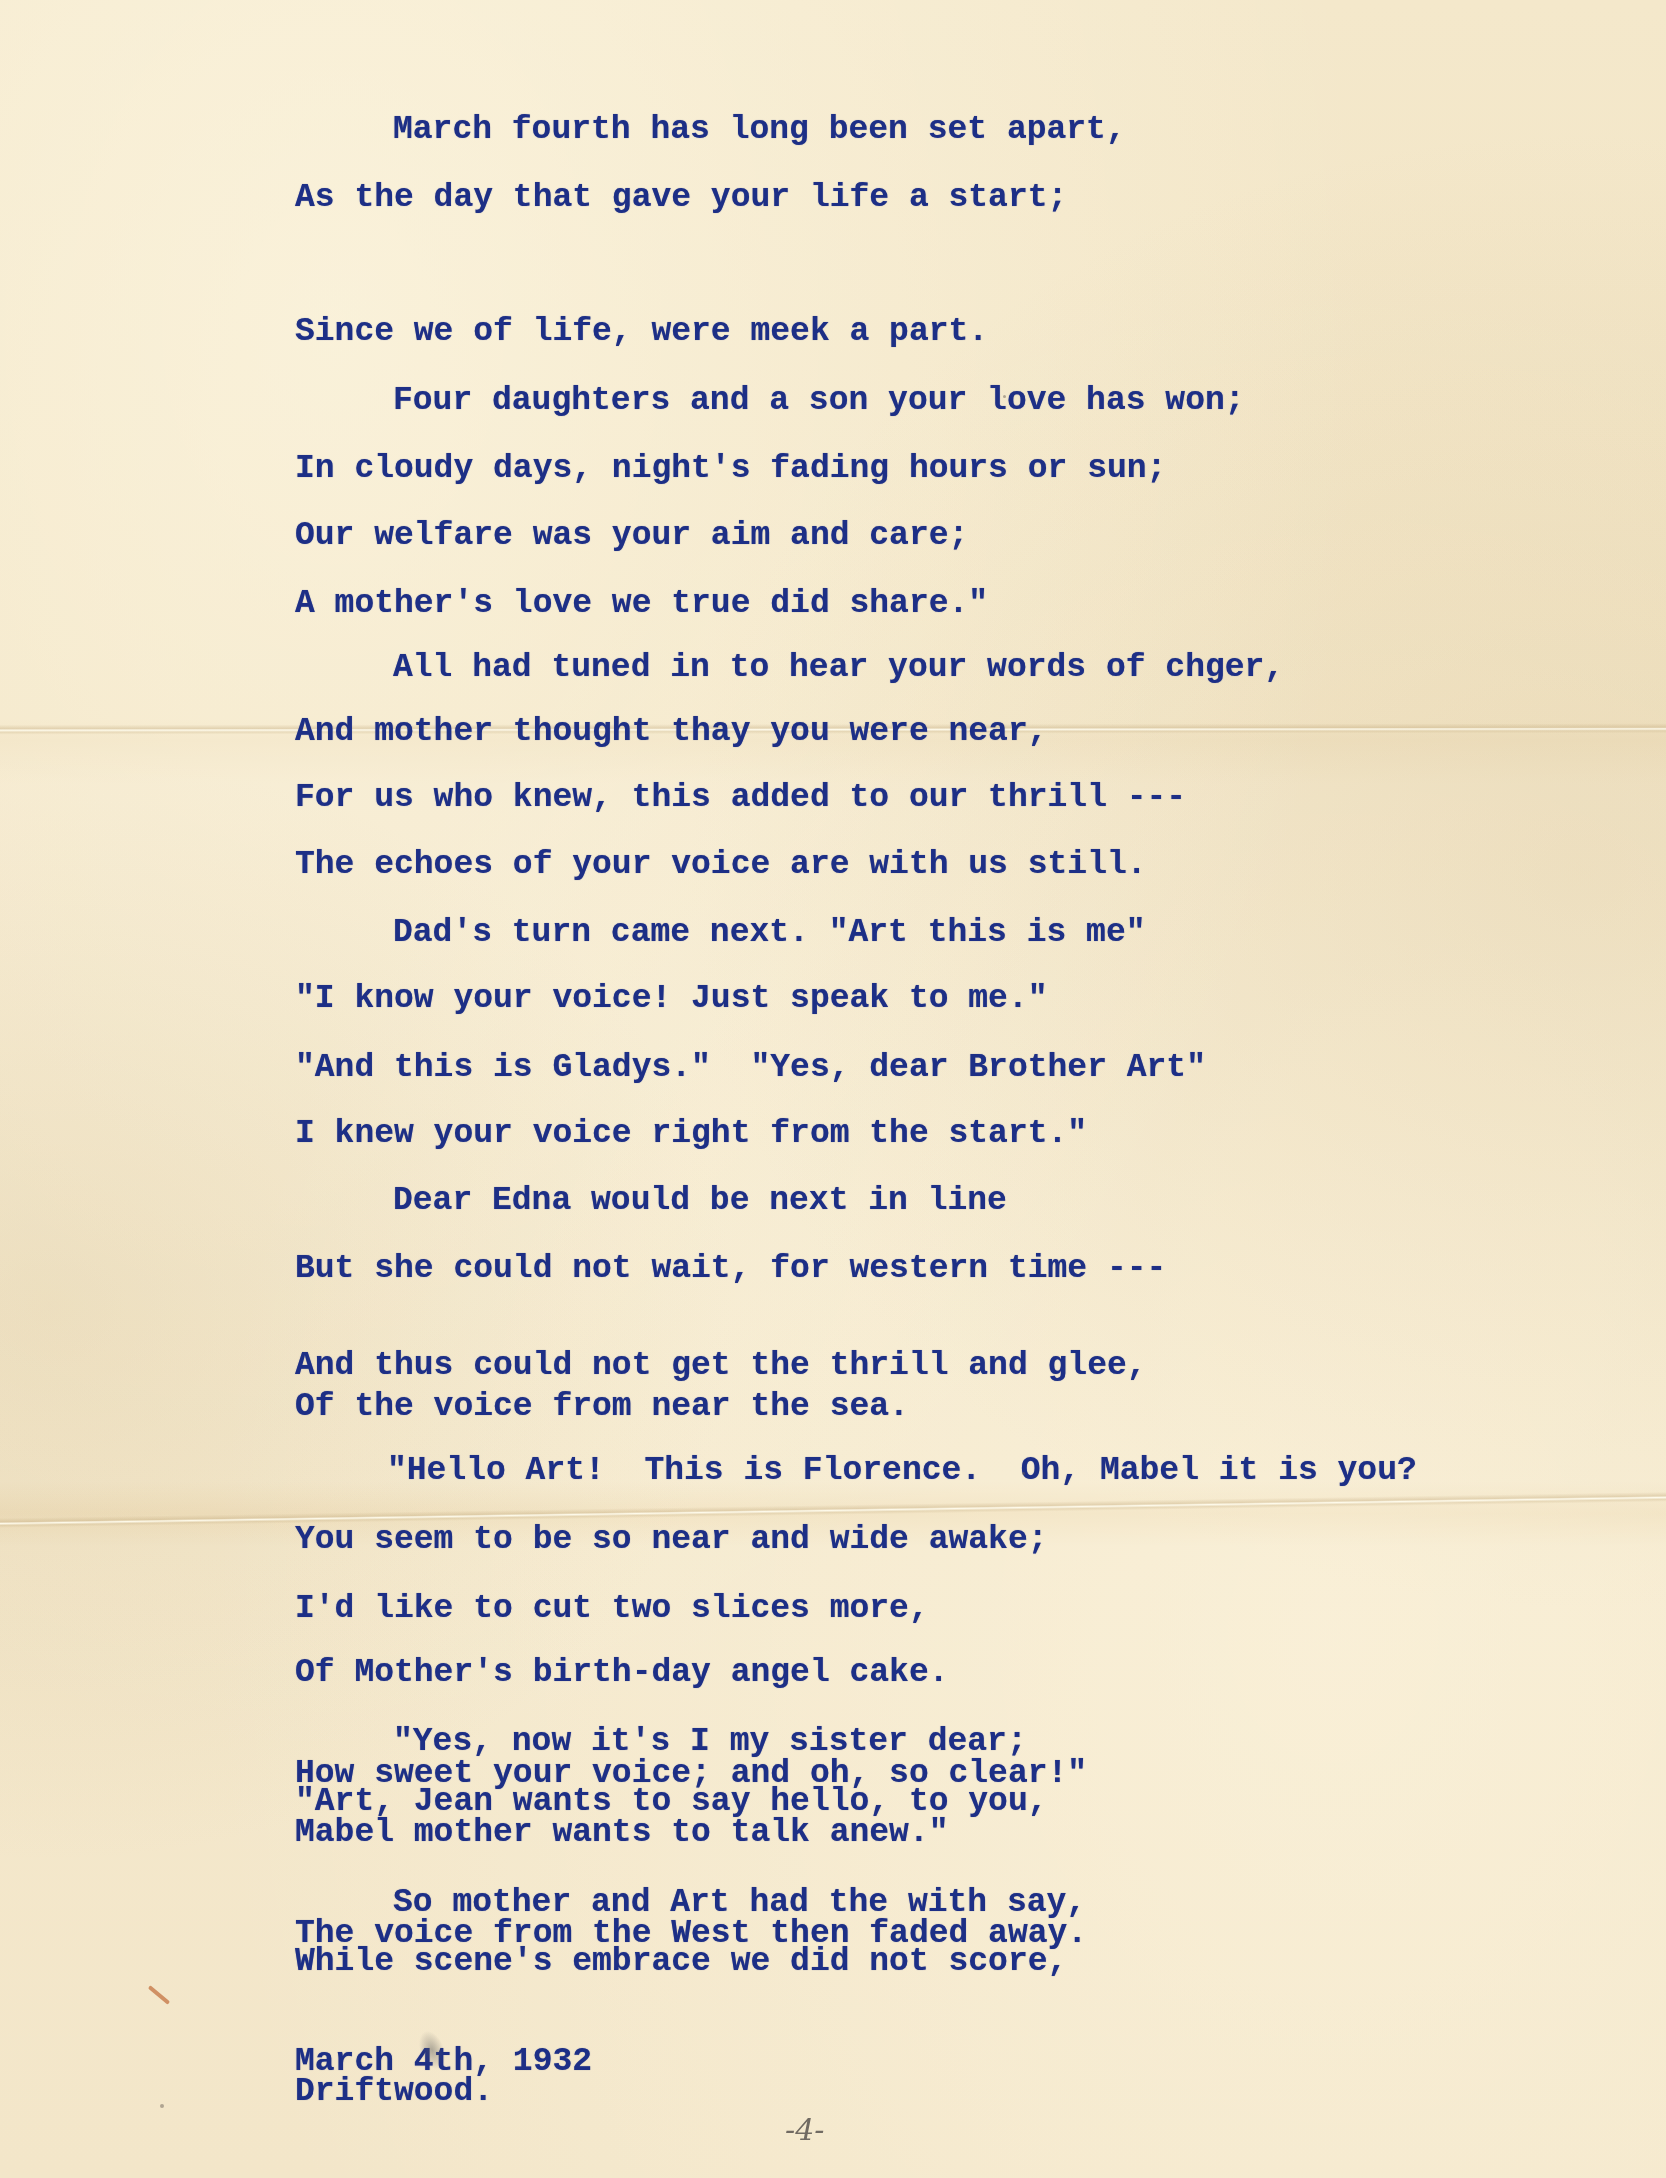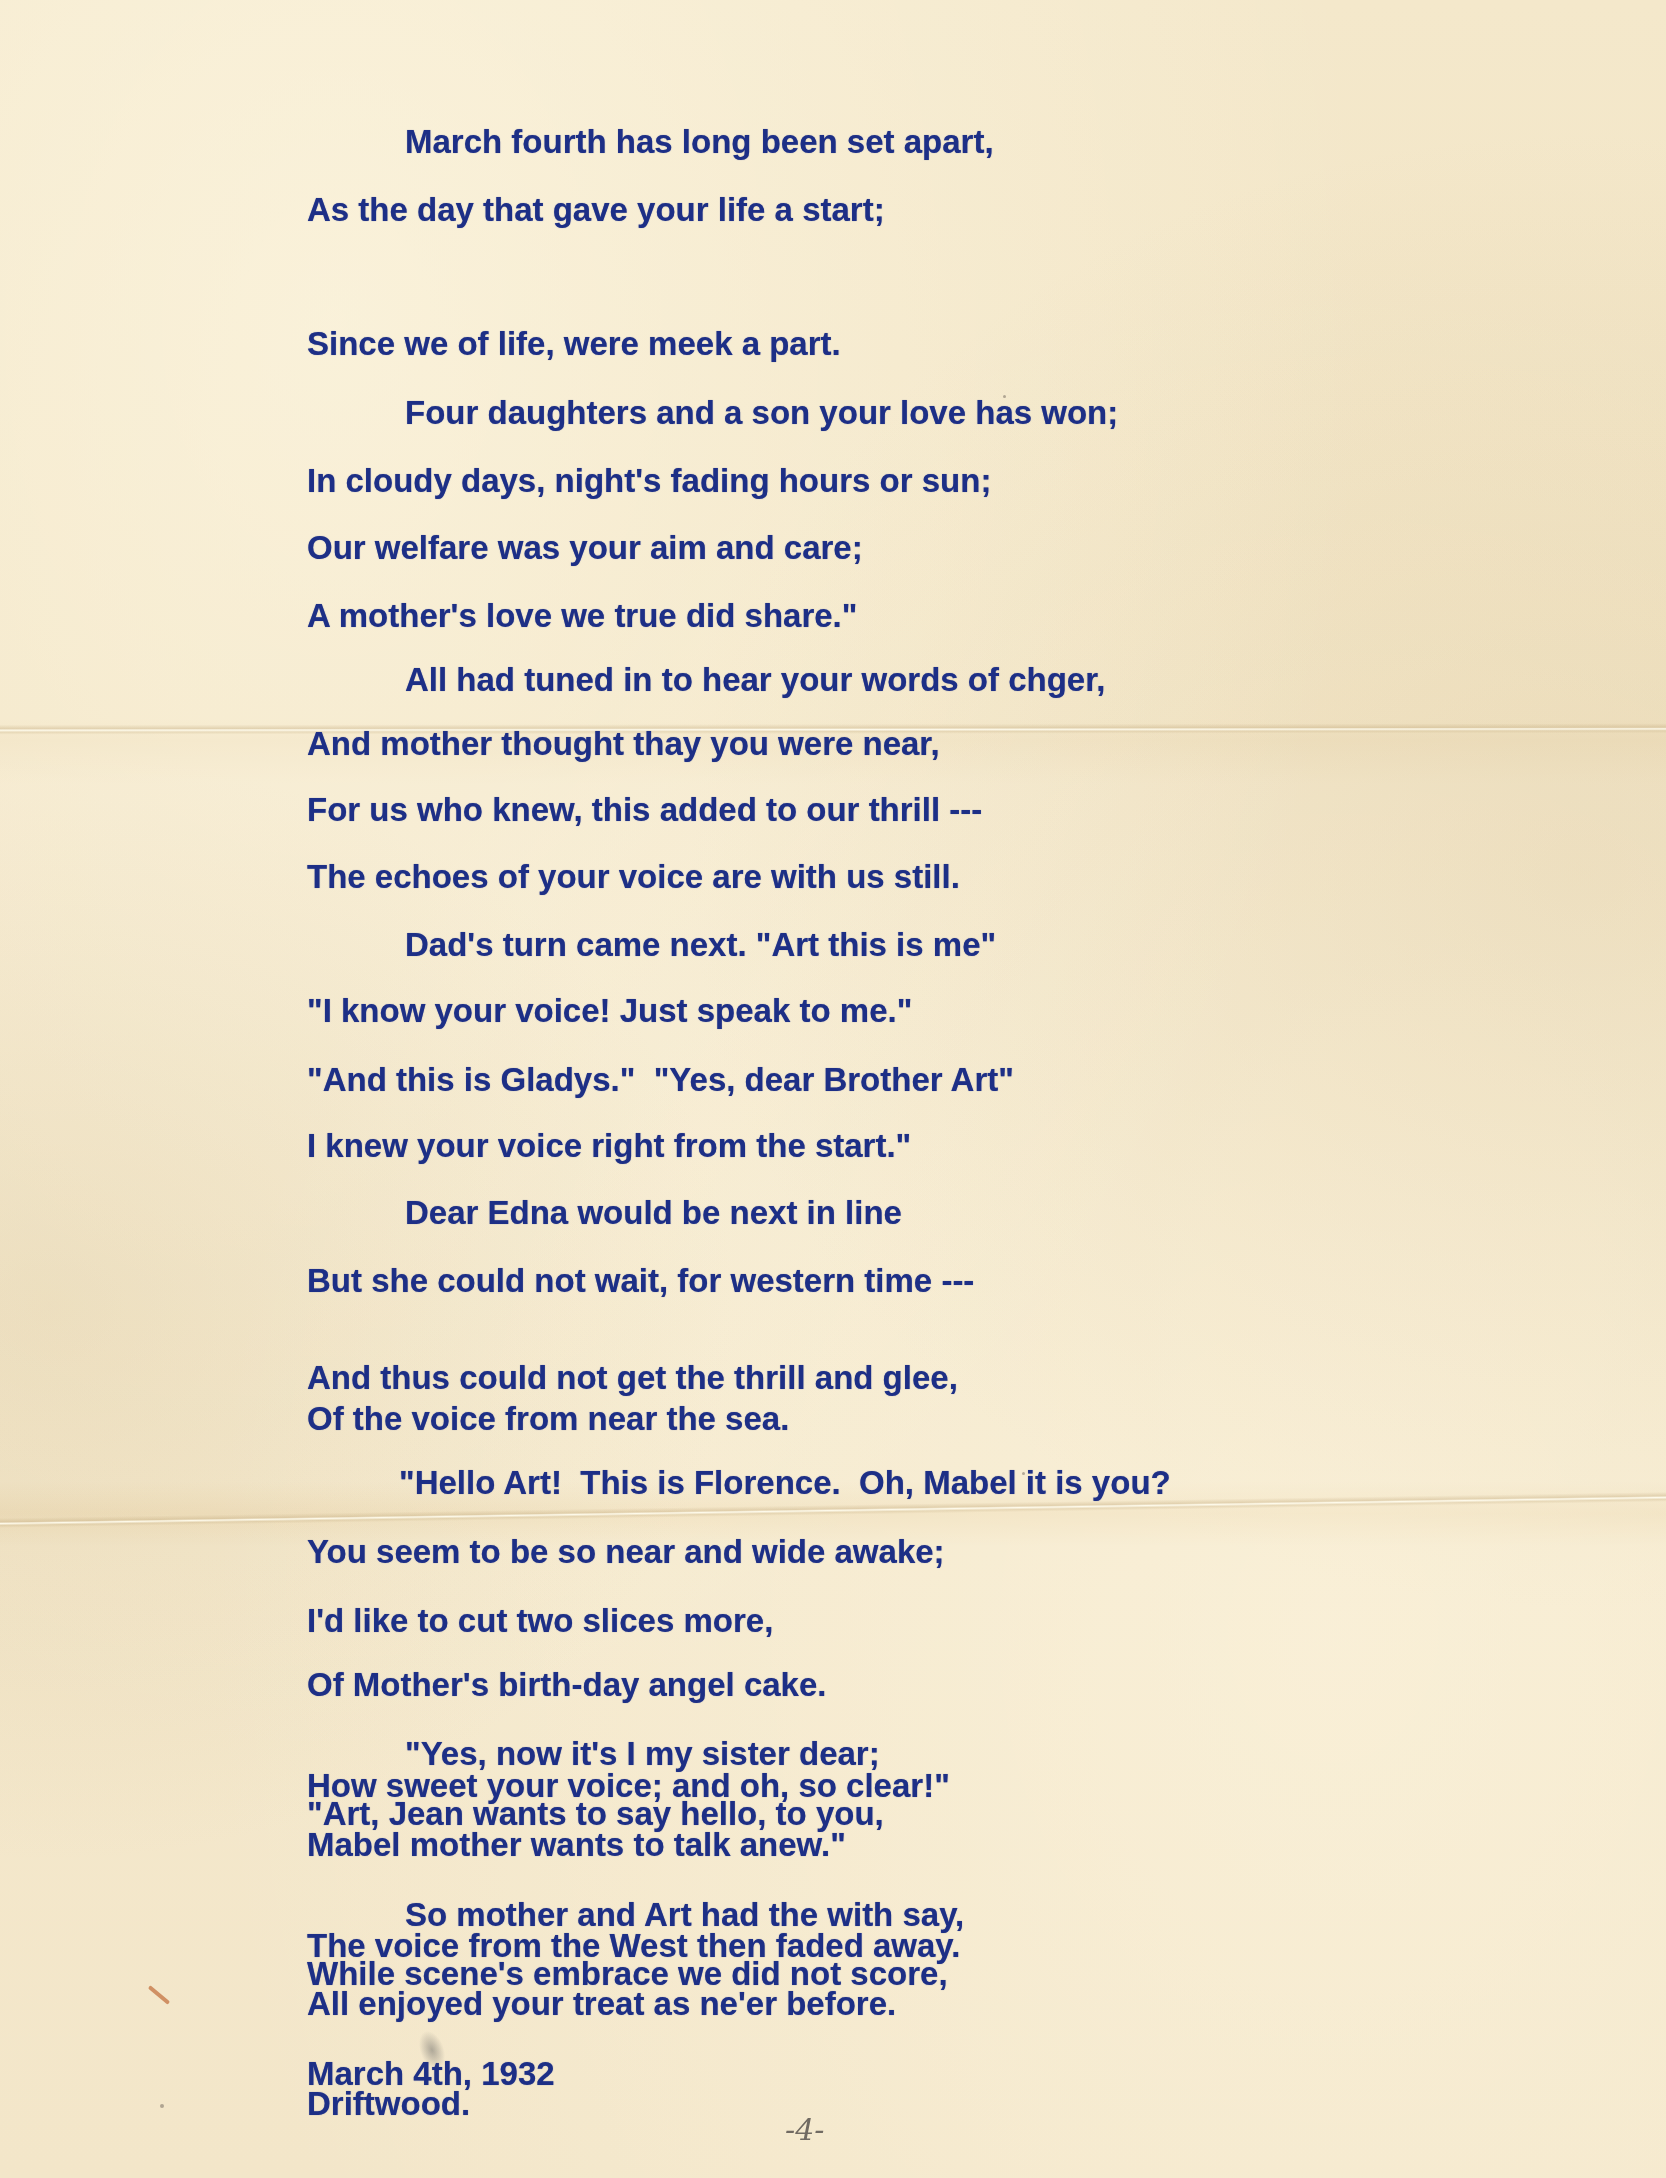--- a/index.html
+++ b/index.html
@@ -40,23 +40,23 @@
       top: 1500px;
       background: linear-gradient(180deg, rgba(190,165,120,0) 0%, rgba(190,165,120,0.35) 40%, rgba(255,252,238,0.9) 55%, rgba(200,178,135,0.3) 75%, rgba(190,165,120,0) 100%);
       transform: rotate(-0.9deg);
       transform-origin: left center;
       width: 1700px;
       top: 1518px;
     }
     .line {
       position: absolute;
       left: 295px;
-      margin: 12px;
+      margin: 0;
       white-space: pre;
-      font-family: Liberation Sans, sans-serif;
+      font-family: Liberation Mono, monospace;
       font-size: 33px;
       font-weight: bold;
       letter-spacing: 0px;
       color: #1d2f86;
       line-height: 36px;
       text-shadow: 0 0 1px rgba(29,47,134,0.55);
     }
     .line.indent {
       left: 393px;
     }
@@ -136,21 +136,20 @@
   <p class="line" style="top:1655px">Of Mother's birth-day angel cake.</p>
 
   <p class="line indent" style="top:1724px">"Yes, now it's I my sister dear;</p>
   <p class="line" style="top:1756px">How sweet your voice; and oh, so clear!"</p>
   <p class="line" style="top:1784px">"Art, Jean wants to say hello, to you,</p>
   <p class="line" style="top:1815px">Mabel mother wants to talk anew."</p>
 
   <p class="line indent" style="top:1885px">So mother and Art had the with say,</p>
   <p class="line" style="top:1916px">The voice from the West then faded away.</p>
   <p class="line" style="top:1944px">While scene's embrace we did not score,</p>
-  <p class="line" style="top:1974px">All enjoyed your treat as ne'er before.</p>
 
   <p class="line" style="top:2044px">March 4th, 1932</p>
   <p class="line" style="top:2074px">Driftwood.</p>
 
   <span class="pencil-num">-4-</span>
 
   <div class="stain-red"></div>
   <div class="smudge"></div>
   <div class="speck" style="left:160px; top:2104px"></div>
   <div class="speck" style="left:1003px; top:395px; width:3px; height:3px"></div>

